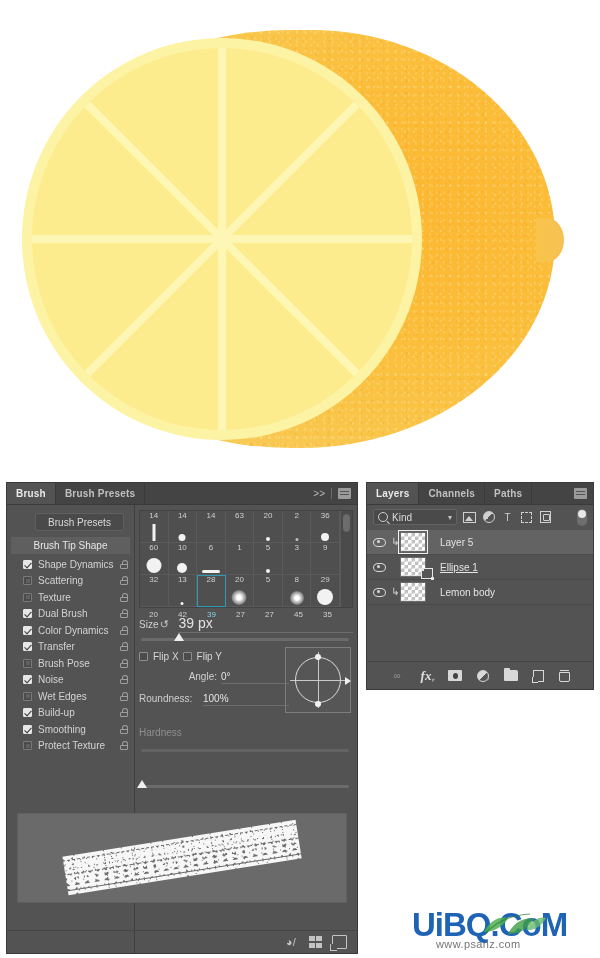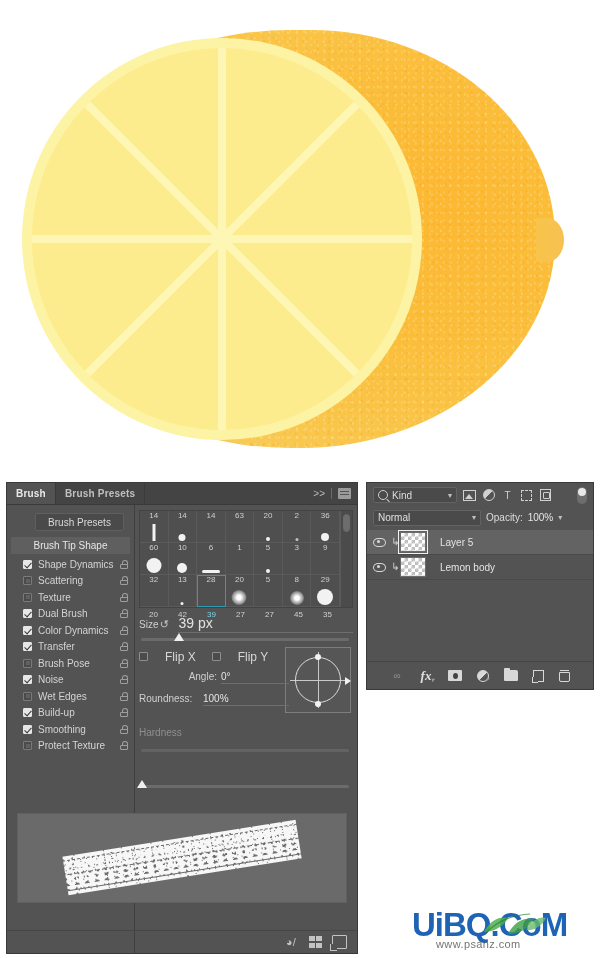--- a/index.html
+++ b/index.html
@@ -210,21 +210,21 @@
     padding-bottom:1px;
   }
   .slider{
     position:absolute;left:6px;right:8px;height:3px;background:#6b6b6b;border-radius:2px;
   }
   .slider .knob{
     position:absolute;top:-5px;width:0;height:0;
     border-left:5px solid transparent;border-right:5px solid transparent;border-bottom:8px solid #f0f0f0;
   }
 
-  .row-flip{top:145px;height:13px;display:flex;align-items:center;gap:16px;font-size:12px;}
+  .row-flip{top:145px;height:13px;display:flex;align-items:center;gap:4px;font-size:10px;}
   .row-flip .cb{margin-right:1px;}
 
   .angle-box{
     position:absolute;right:6px;top:142px;width:66px;height:66px;
     border:1px solid #7d7d7d;box-sizing:border-box;background:#565656;
   }
   .angle-circle{
     position:absolute;left:9px;top:9px;width:46px;height:46px;
     border:1.3px solid #dcdcdc;border-radius:50%;box-sizing:border-box;
   }
@@ -714,20 +714,29 @@
           <i></i>
           <i></i>
           <i></i>
           <i></i>
         </span>
       <span class="fico newbrush"></span>
     </div>
   </div>
 
   <div id="layers-panel">
+    <div class="panel-tabbar">
+      <div class="ptab active">Layers</div>
+      <div class="ptab">Channels</div>
+      <div class="ptab">Paths</div>
+      <div class="tabbar-spacer"></div>
+      <div class="tabbar-ctl">
+        <span class="hammenu"></span>
+      </div>
+    </div>
 
     <div class="lp-filter">
       <div class="kind-select">
         <span class="magnify"></span>
         <span>Kind</span>
         <span class="chev">▾</span>
       </div>
       <span class="fico2">
           <i class="pico-img"></i>
         </span>
@@ -760,20 +769,30 @@
             <i class="o"></i>
           </span>
         <span class="clipmark">↳</span>
         <span class="thumb framed"></span>
         <span class="lname">Layer 5</span>
       </div>
       <div class="lrow">
         <span class="eye">
             <i class="o"></i>
           </span>
+        <span class="clipmark"></span>
+        <span class="thumb">
+            <i class="vecbadge"></i>
+          </span>
+        <span class="lname vec">Ellipse 1</span>
+      </div>
+      <div class="lrow">
+        <span class="eye">
+            <i class="o"></i>
+          </span>
         <span class="clipmark">↳</span>
         <span class="thumb"></span>
         <span class="lname">Lemon body</span>
       </div>
     </div>
 
     <div class="lp-footer">
       <span class="lf link">∞</span>
       <span class="lf fx">fx<i class="dropmark">▾</i></span>
       <span class="lf mask"></span>

